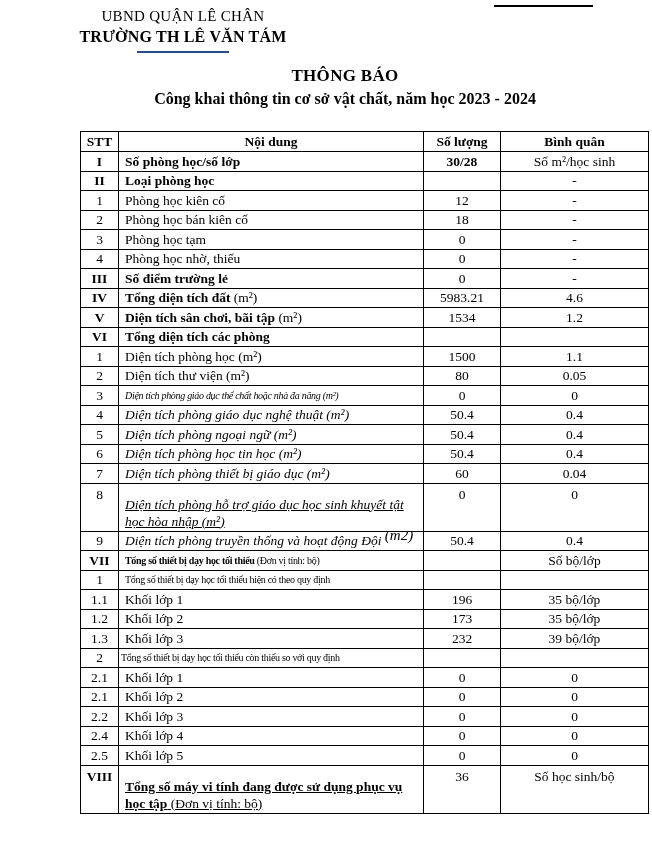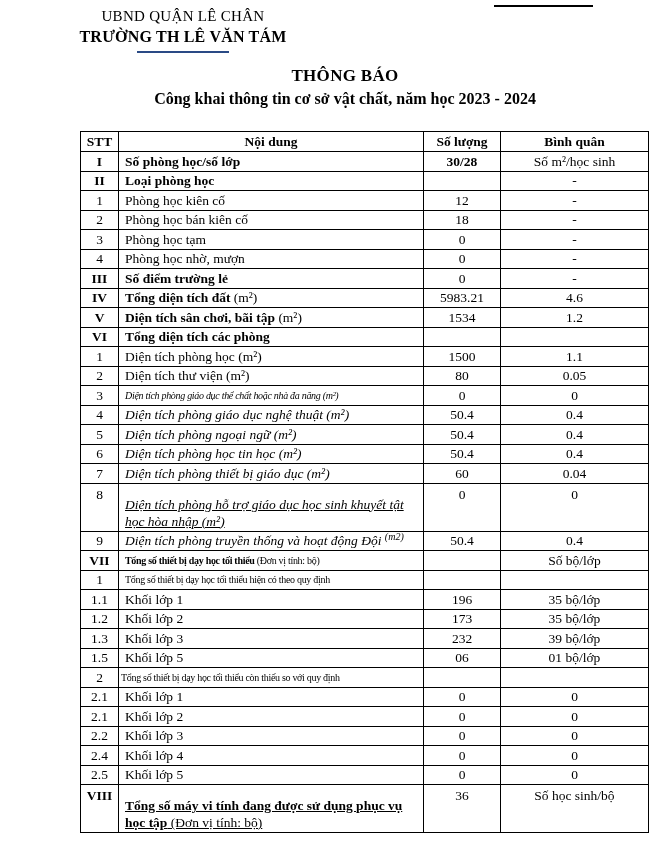--- a/index.html
+++ b/index.html
@@ -50,21 +50,21 @@
   td.content { text-align:left; padding:0 3px 0 6px; }
   td.content.nowrap { white-space:nowrap; }
   td.content.tight { font-size:10px; letter-spacing:-0.3px; }
   td.content.flush { padding-left:2px; }
   td.qty { text-align:center; padding:0 2px; }
   td.avg { text-align:center; padding:0 2px; }
   tr.tall td.stt, tr.tall td.qty, tr.tall td.avg { vertical-align:top; padding-top:2px; }
   tr.tall td.content { padding-top:12px; padding-bottom:1px;text-decoration:underline; }
   .b { font-weight:bold; }
   .i { font-style:italic; }
-  td.content sup { font-size:10px; line-height:0; vertical-align:super; }
+  td.content sup { font-size:15px; line-height:0; vertical-align:super; }
 </style>
 </head>
 <body>
 
 <div class="sheet">
 
   <div class="form-label">Biểu mẫu 2.3</div>
 
   <div class="org">
     <div class="org-1">UBND QUẬN LÊ CHÂN</div>
@@ -118,21 +118,21 @@
           <td class="avg">-</td>
         </tr>
         <tr>
           <td class="stt">3</td>
           <td class="content nowrap"><span>Phòng học tạm</span></td>
           <td class="qty">0</td>
           <td class="avg">-</td>
         </tr>
         <tr>
           <td class="stt">4</td>
-          <td class="content nowrap"><span>Phòng học nhờ, mượn</span></td>
+          <td class="content nowrap"><span>Phòng học nhờ, thiếu</span></td>
           <td class="qty">0</td>
           <td class="avg">-</td>
         </tr>
         <tr>
           <td class="stt b">III</td>
           <td class="content nowrap"><span class="b">Số điểm trường lẻ</span></td>
           <td class="qty">0</td>
           <td class="avg">-</td>
         </tr>
         <tr>
@@ -229,26 +229,20 @@
           <td class="stt">1.2</td>
           <td class="content nowrap"><span>Khối lớp 2</span></td>
           <td class="qty">173</td>
           <td class="avg">35 bộ/lớp</td>
         </tr>
         <tr>
           <td class="stt">1.3</td>
           <td class="content nowrap"><span>Khối lớp 3</span></td>
           <td class="qty">232</td>
           <td class="avg">39 bộ/lớp</td>
-        </tr>
-        <tr>
-          <td class="stt">1.5</td>
-          <td class="content nowrap"><span>Khối lớp 5</span></td>
-          <td class="qty">06</td>
-          <td class="avg">01 bộ/lớp</td>
         </tr>
         <tr>
           <td class="stt">2</td>
           <td class="content nowrap tight flush"><span>Tổng số thiết bị dạy học tối thiểu còn thiếu so với quy định</span></td>
           <td class="qty"></td>
           <td class="avg"></td>
         </tr>
         <tr>
           <td class="stt">2.1</td>
           <td class="content nowrap"><span>Khối lớp 1</span></td>

